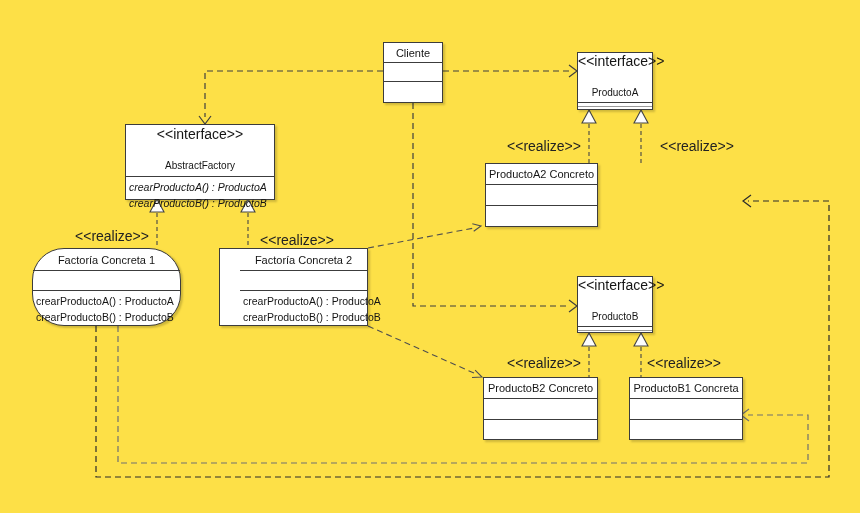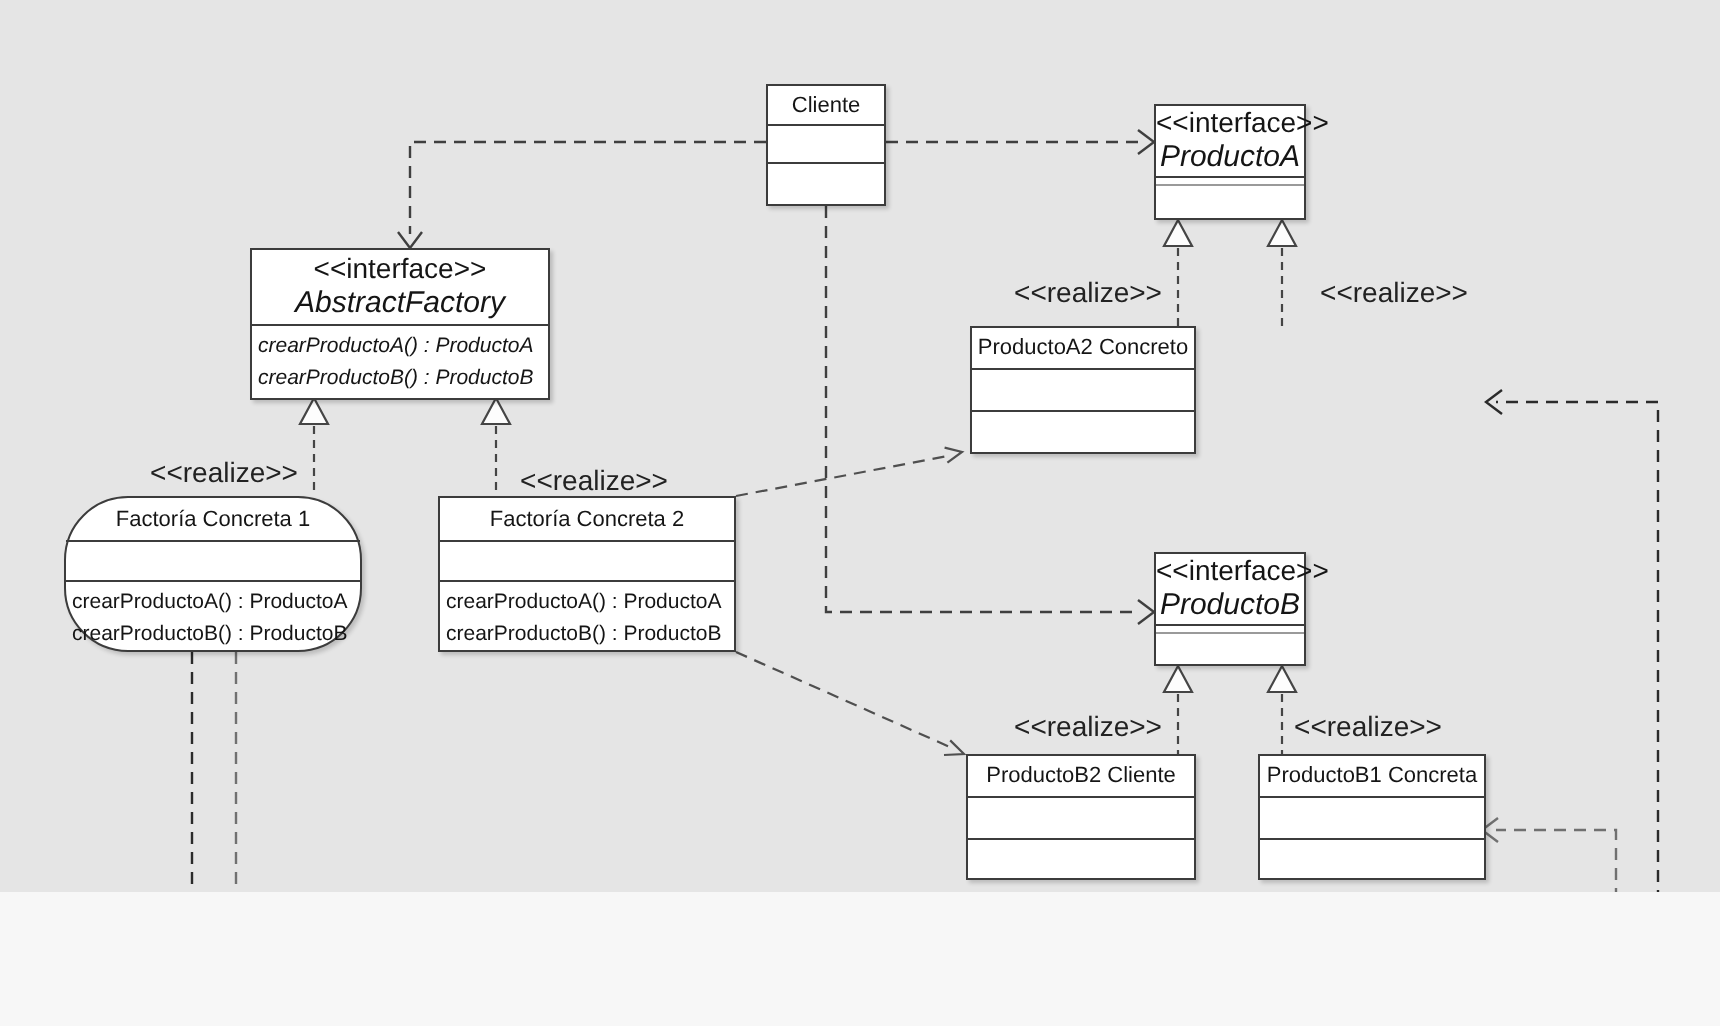--- a/index.html
+++ b/index.html
@@ -1,33 +1,33 @@
 <!DOCTYPE html>
 <html><head>
 <meta charset="utf-8">
 <style>
   html,body{margin:0;padding:0;}
   body{font-family:"Liberation Sans", sans-serif; background:#f7f7f7;}
-  .canvas{position:relative; width:860px; height:446px; background:#e5e5e5; overflow:hidden;}
+  .canvas{position:relative; width:860px; height:513px; background:#fde047; overflow:hidden;}
   .connectors{position:absolute; left:0; top:0; width:860px; height:513px;}
 
   .uml-class{
     position:absolute; background:#ffffff; border:1px solid #3c3c3c;
     box-shadow:1.5px 1.5px 2px rgba(0,0,0,0.18);
     display:flex; flex-direction:column; color:#151515; box-sizing:border-box;
   }
   .c-title{
     border-bottom:1px solid #3c3c3c; display:flex; align-items:center; justify-content:center;
     font-size:11px; white-space:nowrap; flex:none;
   }
   .c-sec{border-bottom:1px solid #3c3c3c; flex:none;}
   .c-sec.last{border-bottom:none; flex:1;}
   .c-header{border-bottom:1px solid #3c3c3c; text-align:center; padding:3px 0 3px; flex:none;}
   .stereo{font-size:14px; line-height:13px;}
-  .iname{font-size:15px; line-height:14px; font-style:italic; margin-top:4px;}
+  .iname{font-size:10px; line-height:14px; margin-top:18px;}
   .c-strip{height:3px; border-bottom:1px solid #9a9a9a; flex:none;}
   .methods{padding:2px 3px 0 3px; font-size:10.5px; line-height:16px; white-space:nowrap;}
   .methods.italic{font-style:italic;}
   .edge-label{
     position:absolute; transform:translate(-50%,-50%);
     font-size:14px; color:#222; white-space:nowrap;
   }
 </style>
 </head>
 <body>
@@ -118,21 +118,21 @@
 
   <div class="uml-class" style="left:32px; top:248px; width:149px; height:78px;border-radius:32px;">
     <div class="c-title" style="height:21px;">Factoría Concreta 1</div>
     <div class="c-sec" style="height:19px;"></div>
     <div class="c-sec last methods">
       <div>crearProductoA() : ProductoA</div>
       <div>crearProductoB() : ProductoB</div>
     </div>
   </div>
 
-  <div class="uml-class" style="left:219px; top:248px; width:149px; height:78px;">
+  <div class="uml-class" style="left:219px; top:248px; width:149px; height:78px;padding-left:20px;">
     <div class="c-title" style="height:21px;">Factoría Concreta 2</div>
     <div class="c-sec" style="height:19px;"></div>
     <div class="c-sec last methods">
       <div>crearProductoA() : ProductoA</div>
       <div>crearProductoB() : ProductoB</div>
     </div>
   </div>
 
   <div class="uml-class" style="left:577px; top:52px; width:76px; height:58px;">
     <div class="c-header" style="padding:2px 0;">
@@ -153,21 +153,21 @@
   <div class="uml-class" style="left:577px; top:276px; width:76px; height:57px;">
     <div class="c-header" style="padding:2px 0;">
       <div class="stereo">&lt;&lt;interface&gt;&gt;</div>
       <div class="iname">ProductoB</div>
     </div>
     <div class="c-strip"></div>
     <div class="c-sec last"></div>
   </div>
 
   <div class="uml-class" style="left:483px; top:377px; width:115px; height:63px;">
-    <div class="c-title" style="height:20px;">ProductoB2 Cliente</div>
+    <div class="c-title" style="height:20px;">ProductoB2 Concreto</div>
     <div class="c-sec" style="height:20px;"></div>
     <div class="c-sec last"></div>
   </div>
 
   <div class="uml-class" style="left:629px; top:377px; width:114px; height:63px;">
     <div class="c-title" style="height:20px;">ProductoB1 Concreta</div>
     <div class="c-sec" style="height:20px;"></div>
     <div class="c-sec last"></div>
   </div>
 

